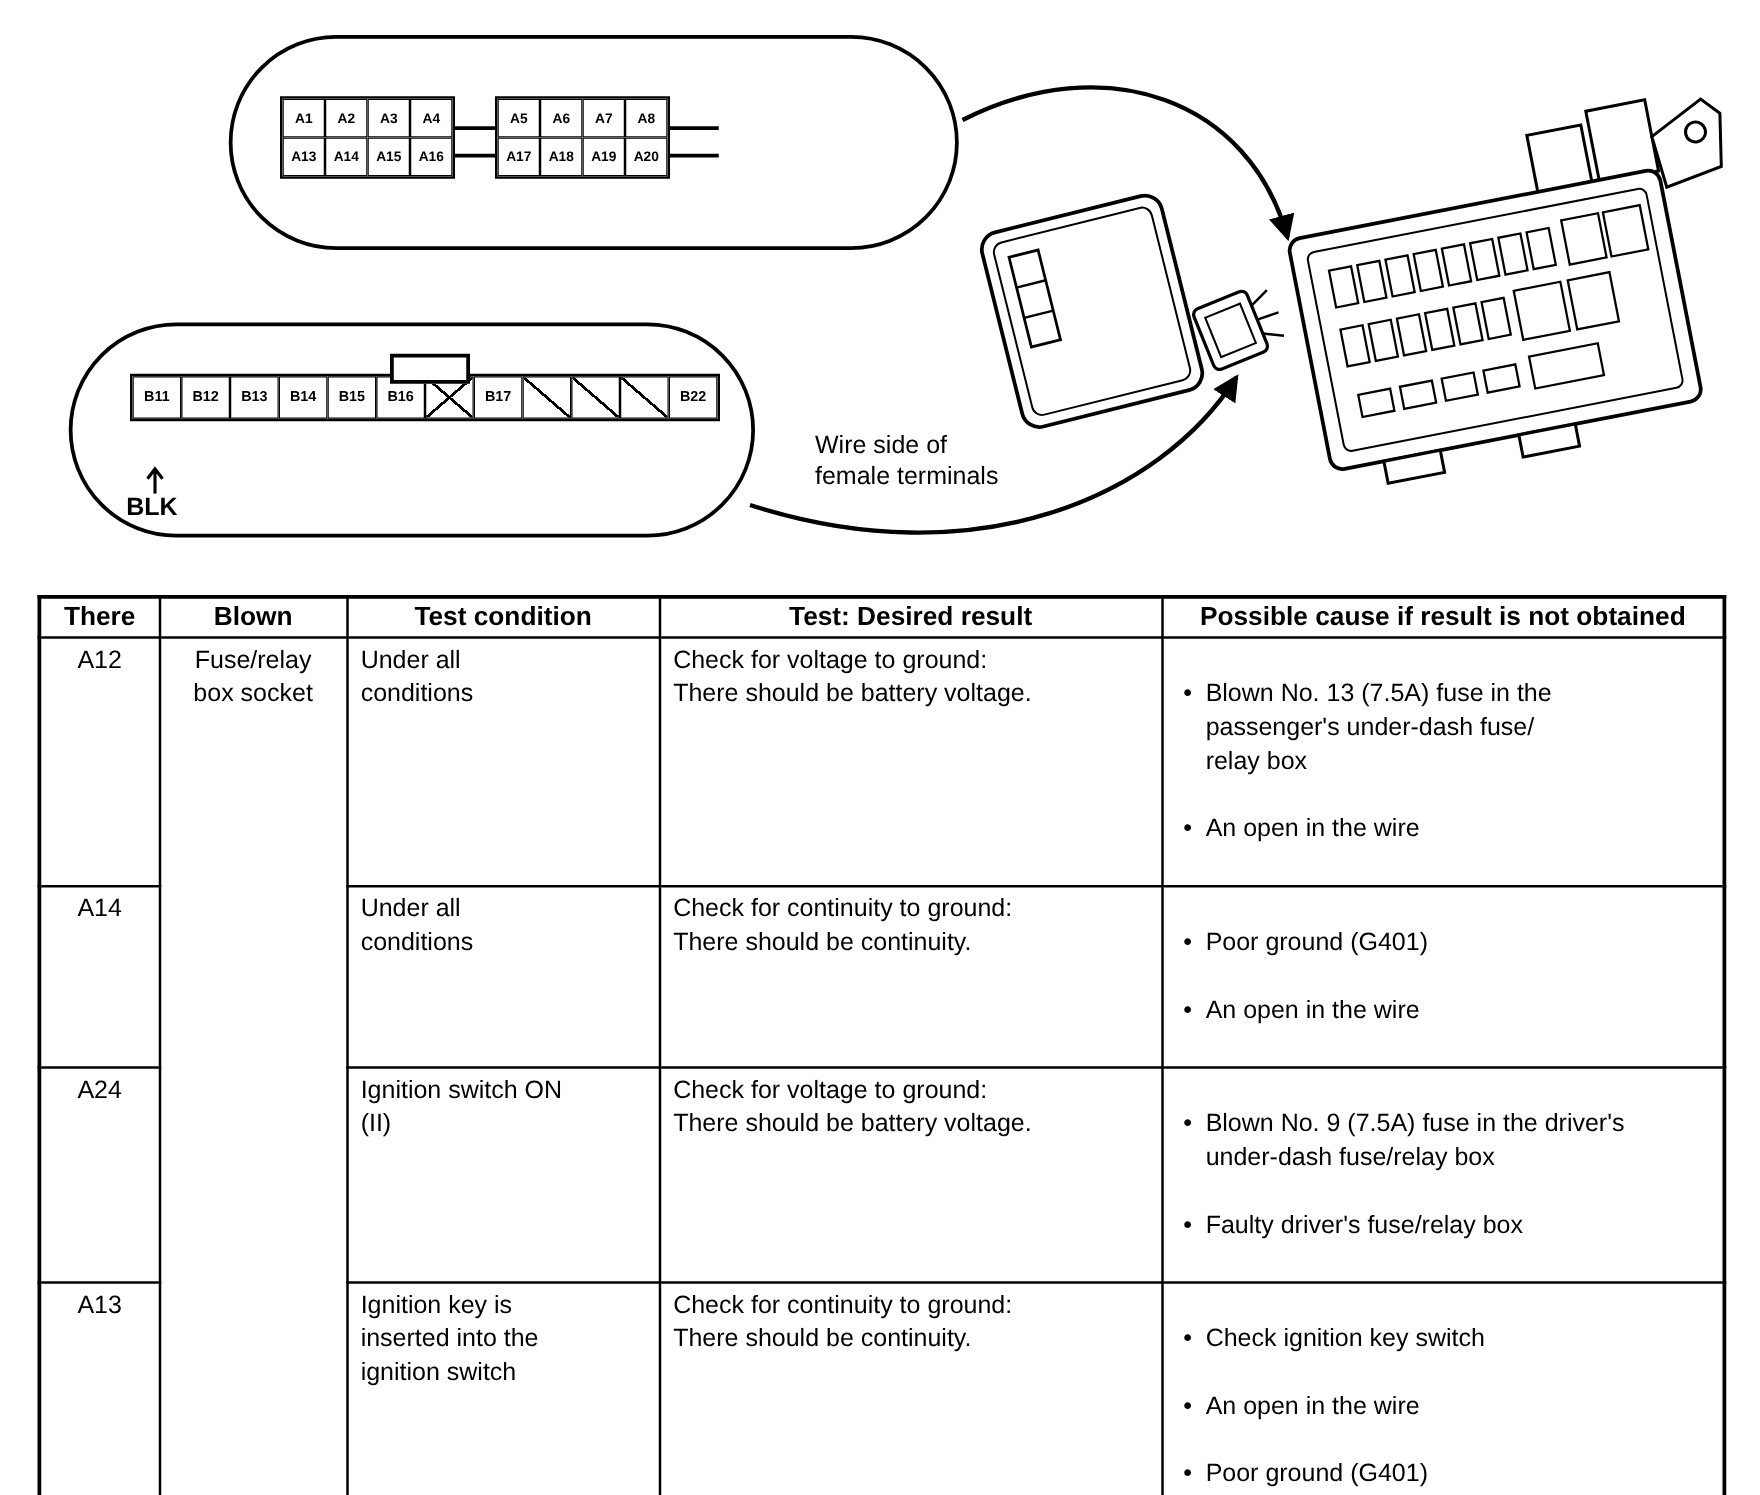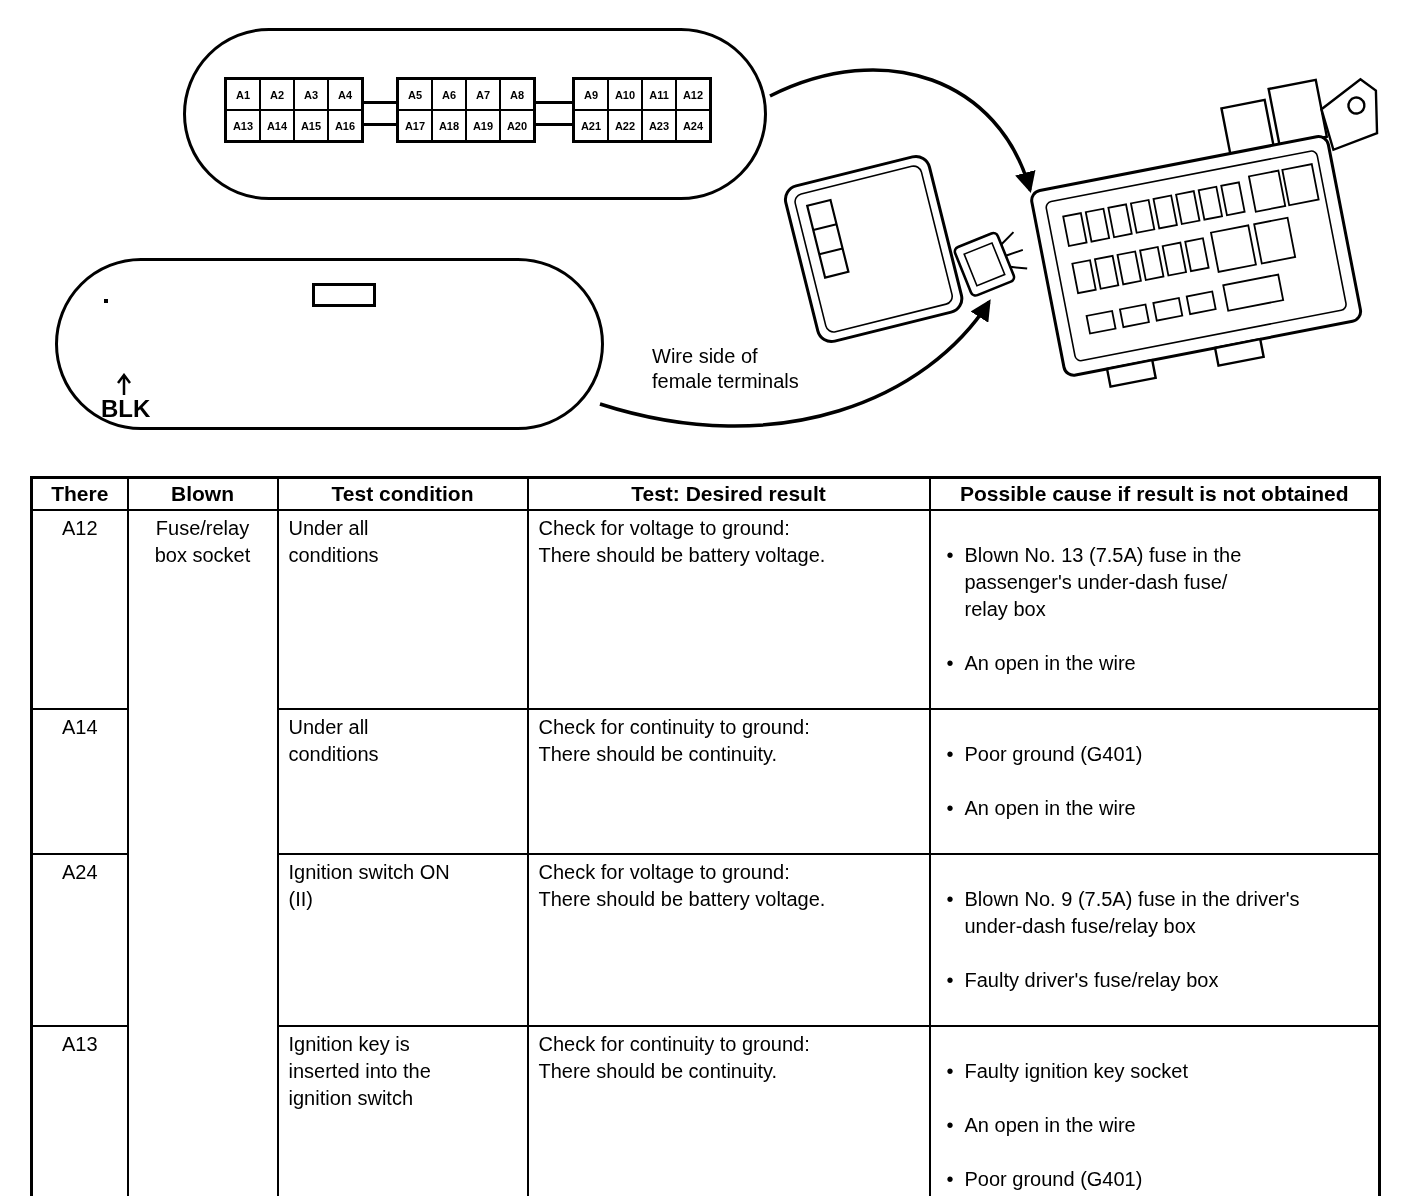--- a/index.html
+++ b/index.html
@@ -31,21 +31,21 @@
         transparent calc(50% - 1.1px),#000 calc(50% - 1.1px),#000 calc(50% + 1.1px),transparent calc(50% + 1.1px));}
   .cross{background-image:
         linear-gradient(to top right,
         transparent calc(50% - 1.1px),#000 calc(50% - 1.1px),#000 calc(50% + 1.1px),transparent calc(50% + 1.1px)),
         linear-gradient(to bottom right,
         transparent calc(50% - 1.1px),#000 calc(50% - 1.1px),#000 calc(50% + 1.1px),transparent calc(50% + 1.1px));}
 
   #latchTab{position:absolute;left:312px;top:283px;width:58px;height:18px;border:3px solid #000;background:#fff;z-index:4;}
 
   #blkArrow{position:absolute;left:116px;top:373px;z-index:3;}
-  #blkLabel{position:absolute;left:101px;top:395px;font-size:24px;font-weight:bold;z-index:3;}
+  #blkLabel{position:absolute;left:101px;top:395px;font-size:20px;font-weight:bold;z-index:3;}
 
   #caption{position:absolute;left:652px;top:344px;font-size:20px;line-height:25px;white-space:pre-line;z-index:3;}
 
   .art{position:absolute;left:0;top:0;width:1408px;height:470px;pointer-events:none;z-index:1;}
 
   
   #ttable{position:absolute;left:30px;top:476px;width:1348px;border-collapse:collapse;table-layout:fixed;
           border:3px solid #000;background:#fff;}
   #ttable th{border:2px solid #000;font-size:21px;font-weight:bold;text-align:center;padding:3px 4px;}
   #ttable td{border:2px solid #000;font-size:20px;line-height:27px;vertical-align:top;padding:4px 10px;white-space:pre-line;}
@@ -148,39 +148,39 @@
     <div class="grow">
       <div class="acell">A17</div>
       <div class="acell">A18</div>
       <div class="acell">A19</div>
       <div class="acell">A20</div>
     </div>
   </div>
 
   <div class="bridge" id="bridge2"></div>
 
-  <div class="grid" id="gridA3">
-    <div class="grow">
-      <div class="acell">A9</div>
-      <div class="acell">A10</div>
-      <div class="acell">A11</div>
-      <div class="acell">A12</div>
-    </div>
-    <div class="grow">
-      <div class="acell">A21</div>
-      <div class="acell">A22</div>
-      <div class="acell">A23</div>
-      <div class="acell">A24</div>
-    </div>
-  </div>
 
   <div class="oval" id="ovalB"></div>
   <div id="latchTab"></div>
 
   <div class="grid" id="gridB">
+    <div class="grow">
+      <div class="bcell">B11</div>
+      <div class="bcell">B12</div>
+      <div class="bcell">B13</div>
+      <div class="bcell">B14</div>
+      <div class="bcell">B15</div>
+      <div class="bcell">B16</div>
+      <div class="bcell cross"></div>
+      <div class="bcell">B17</div>
+      <div class="bcell diag"></div>
+      <div class="bcell diag"></div>
+      <div class="bcell diag"></div>
+      <div class="bcell">B22</div>
+    </div>
   </div>
 
   <div id="blkArrow">
     <svg width="16" height="22" viewBox="0 0 16 22">
       <path d="M8 22 L8 4 M2 10 L8 2 L14 10" fill="none" stroke="#000" stroke-width="2.5"></path>
     </svg>
   </div>
   <div id="blkLabel">BLK</div>
 
   <div id="caption">Wire side of
@@ -243,21 +243,21 @@
         </td>
       </tr>
       <tr>
         <td class="cavity">A13</td>
         <td class="cond">Ignition key is
 inserted into the
 ignition switch</td>
         <td class="result">Check for continuity to ground:
 There should be continuity.</td>
         <td class="causes">
-          <div class="bullet">Faulty ignition key socket</div>
+          <div class="bullet">Check ignition key switch</div>
           <div class="bullet">An open in the wire</div>
           <div class="bullet">Poor ground (G401)</div>
         </td>
       </tr>
 
     </tbody>
   </table>
 
 </div>
 

